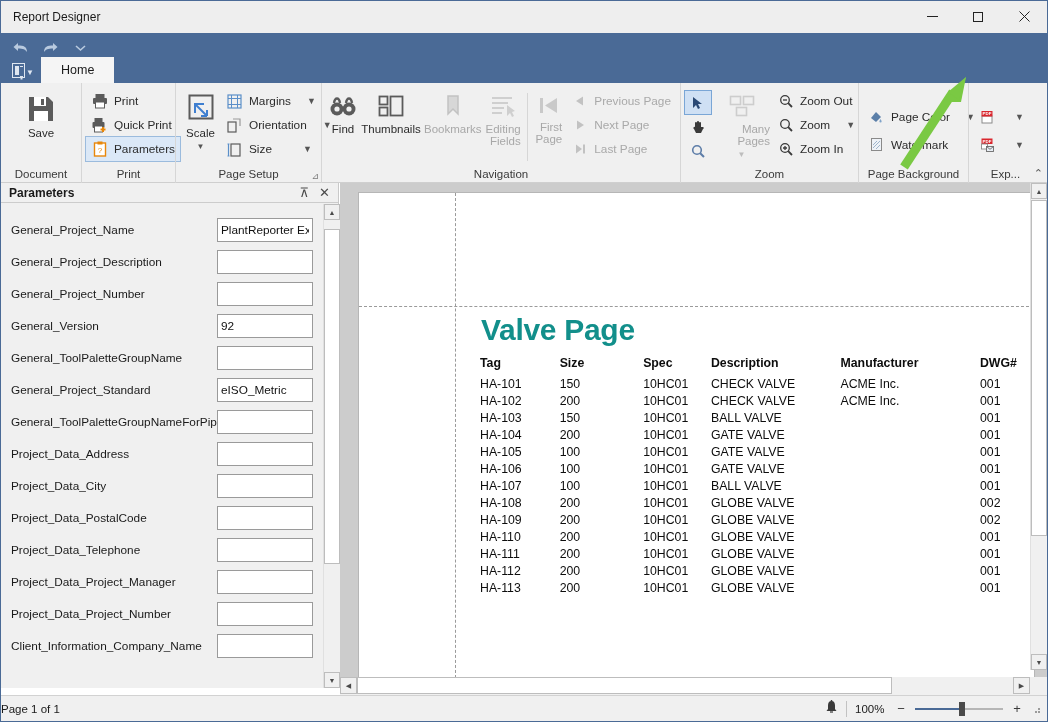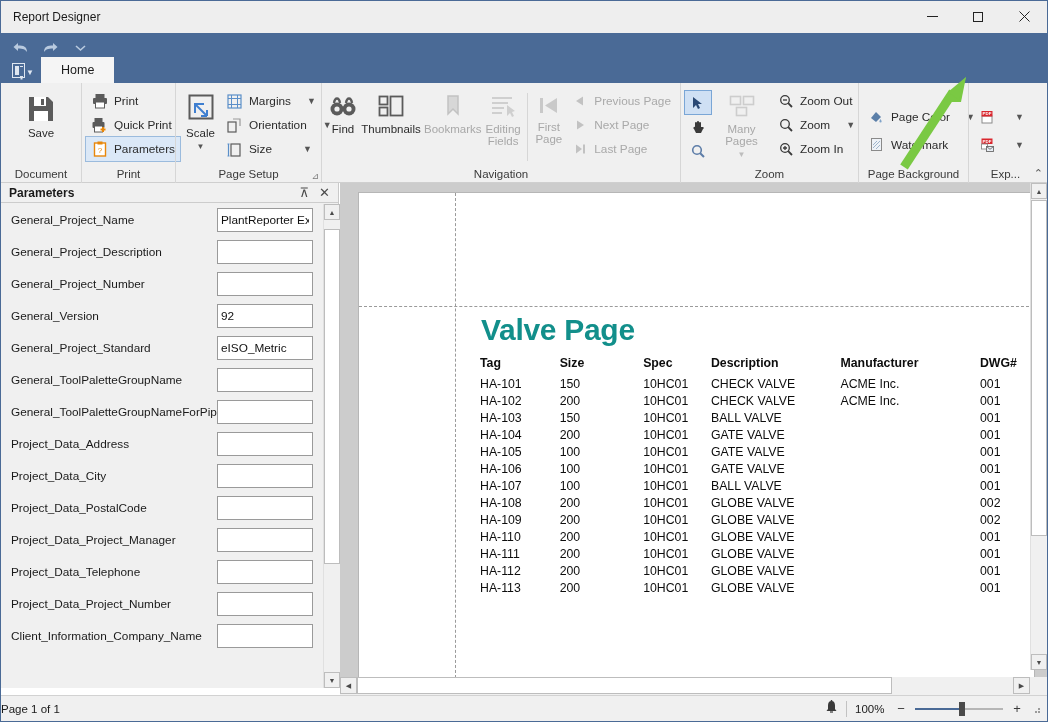--- a/index.html
+++ b/index.html
@@ -98,21 +98,21 @@
   }
   .rgroup-dlg {
     position:absolute; right:2px; bottom:2px; font-size:9px; color:#7a7a7a;
   }
 
   
   .bigbtn {
     width:62px; display:flex; flex-direction:column; align-items:center; gap:3px;
     padding:5px 2px 2px 2px; cursor:default;
   }
-  .bigbtn .lbl { font-size:11.5px; color:#2b2b2b; text-align:center; line-height:12px; }
+  .bigbtn .lbl { font-size:11.5px; color:#2b2b2b; text-align:right; line-height:12px; }
   .bigbtn.disabled .lbl { color:#a8a8a8; }
 
   
   .smallcol { display:flex; flex-direction:column; justify-content:flex-start; }
   .smallbtn {
     display:flex; align-items:center; gap:6px; height:24px; padding:0 5px;
     font-size:11.8px; color:#2b2b2b; white-space:nowrap;
   }
   .smallbtn.disabled { color:#a9a9a9; }
   .smallbtn.checked { background:#dbe8f7; outline:1px solid #9bbbdd; }
@@ -140,21 +140,21 @@
   }
   .params-header {
     height:20px; display:flex; align-items:center; padding:0 4px 0 8px;
     border-bottom:1px solid #cccccc; background:#f0f0f0;
   }
   .params-title { font-weight:bold; font-size:12px; color:#1a1a1a; }
   .params-actions { margin-left:auto; display:flex; gap:10px; align-items:center; padding-right:4px;}
   .pin-icon, .close-icon-p { font-size:13px; color:#4a4a4a; line-height:1; }
 
   .params-body {
-    position:absolute; left:0; top:21px; width:322px; height:484px;
+    position:absolute; left:0; top:31px; width:322px; height:484px;
     overflow:hidden;
   }
   .prow {
     display:flex; align-items:center; height:32px; padding-left:10px;
   }
   .plabel { font-size:11.8px; color:#1a1a1a; white-space:nowrap; }
   .pinput {
     position:absolute; left:216px; width:96px; height:24px;
     border:1px solid #9a9a9a; background:#ffffff;
     font-family:"Liberation Sans", sans-serif; font-size:11.8px; color:#111;
@@ -657,49 +657,49 @@
         </div>
         <div class="prow" style="position: relative;">
           <span class="plabel">General_Project_Number</span>
           <input class="pinput" type="text" value="" style="">
         </div>
         <div class="prow" style="position: relative;">
           <span class="plabel">General_Version</span>
           <input class="pinput" type="text" value="92" style="">
         </div>
         <div class="prow" style="position: relative;">
+          <span class="plabel">General_ToolPaletteGroupName</span>
+          <input class="pinput" type="text" value="" style="">
+        </div>
+        <div class="prow" style="position: relative;">
           <span class="plabel">General_Project_Standard</span>
           <input class="pinput" type="text" value="eISO_Metric" style="">
         </div>
         <div class="prow" style="position: relative;">
-          <span class="plabel">General_ToolPaletteGroupName</span>
-          <input class="pinput" type="text" value="" style="">
-        </div>
-        <div class="prow" style="position: relative;">
           <span class="plabel">General_ToolPaletteGroupNameForPiping</span>
           <input class="pinput" type="text" value="" style="">
         </div>
         <div class="prow" style="position: relative;">
           <span class="plabel">Project_Data_Address</span>
           <input class="pinput" type="text" value="" style="">
         </div>
         <div class="prow" style="position: relative;">
           <span class="plabel">Project_Data_City</span>
           <input class="pinput" type="text" value="" style="">
         </div>
         <div class="prow" style="position: relative;">
           <span class="plabel">Project_Data_PostalCode</span>
           <input class="pinput" type="text" value="" style="">
         </div>
         <div class="prow" style="position: relative;">
+          <span class="plabel">Project_Data_Telephone</span>
+          <input class="pinput" type="text" value="" style="">
+        </div>
+        <div class="prow" style="position: relative;">
           <span class="plabel">Project_Data_Project_Manager</span>
-          <input class="pinput" type="text" value="" style="">
-        </div>
-        <div class="prow" style="position: relative;">
-          <span class="plabel">Project_Data_Telephone</span>
           <input class="pinput" type="text" value="" style="">
         </div>
         <div class="prow" style="position: relative;">
           <span class="plabel">Project_Data_Project_Number</span>
           <input class="pinput" type="text" value="" style="">
         </div>
         <div class="prow" style="position: relative;">
           <span class="plabel">Client_Information_Company_Name</span>
           <input class="pinput" type="text" value="" style="">
         </div>

